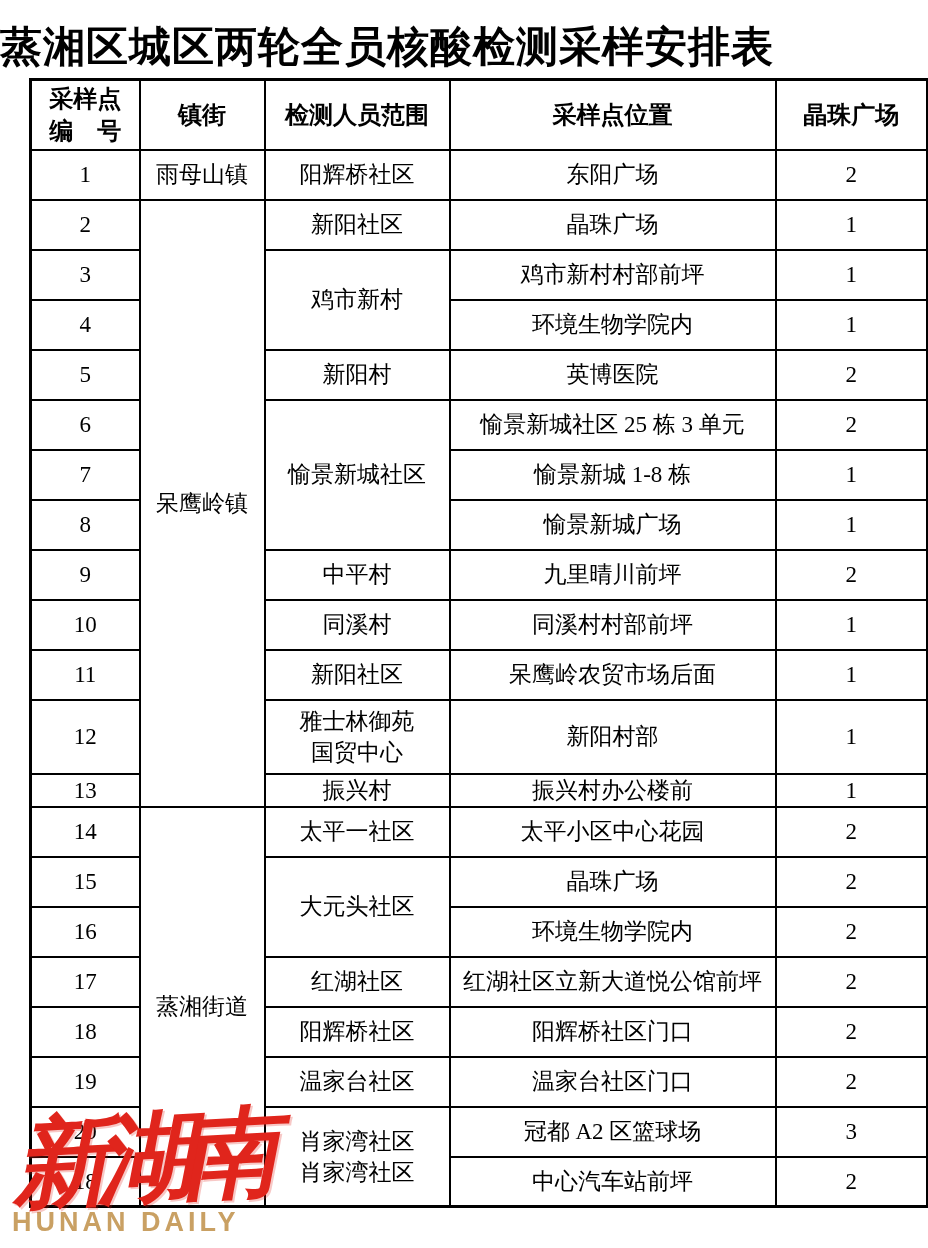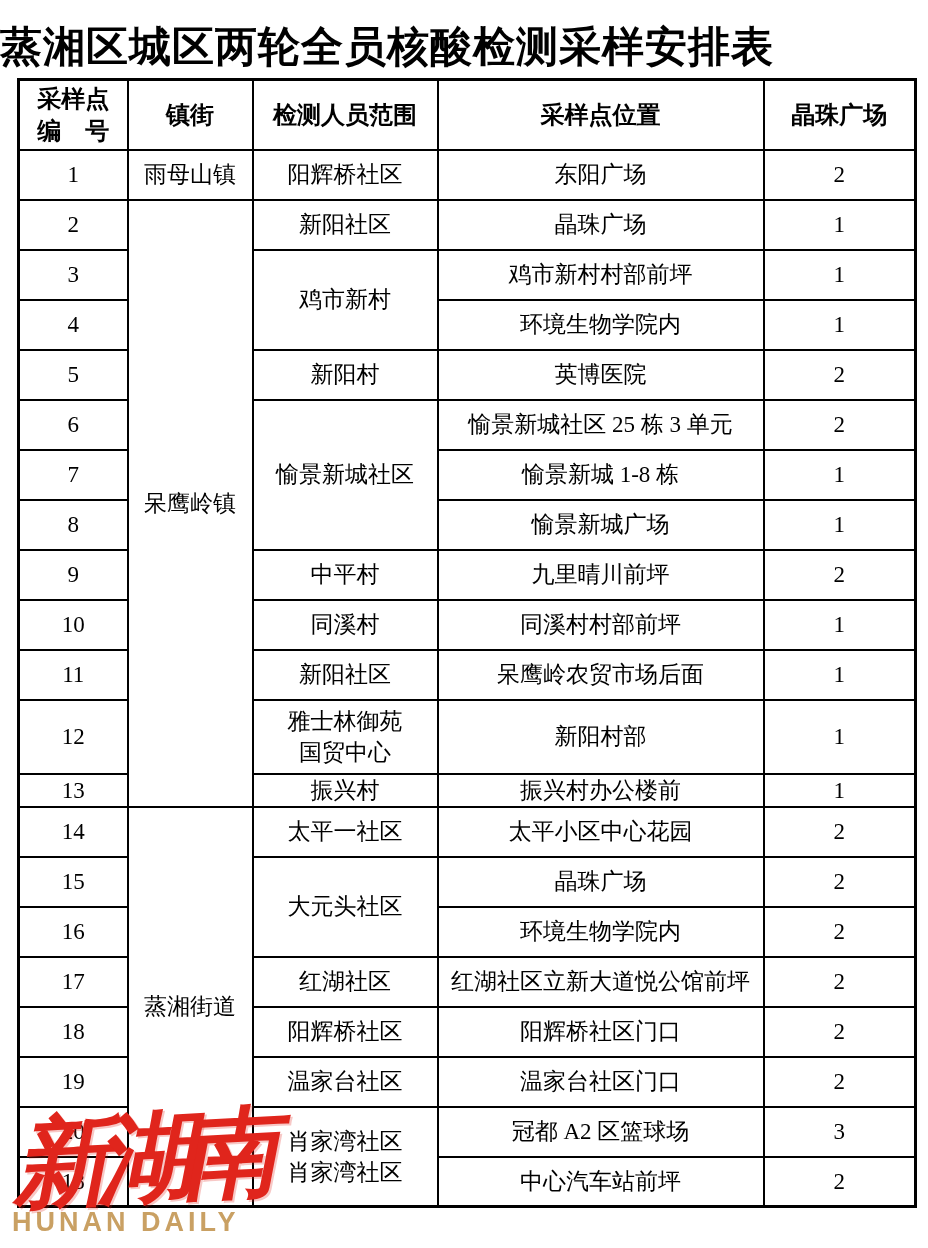--- a/index.html
+++ b/index.html
@@ -22,21 +22,21 @@
     font-size: 42px;
     line-height: 1.2;
     margin: 22px 0 6px 0;
     letter-spacing: 1px;
     color: #000;
   }
   table.sampling-table {
     border-collapse: collapse;
     table-layout: fixed;
     width: 897px;
-    margin-left: 17px;
+    margin-left: 29px;
     border: 3px solid #000;
     padding-left: 19px;
   }
   table.sampling-table th,
   table.sampling-table td {
     border: 2px solid #000;
     text-align: center;
     vertical-align: middle;
     padding: 0 2px;
     white-space: pre-line;

